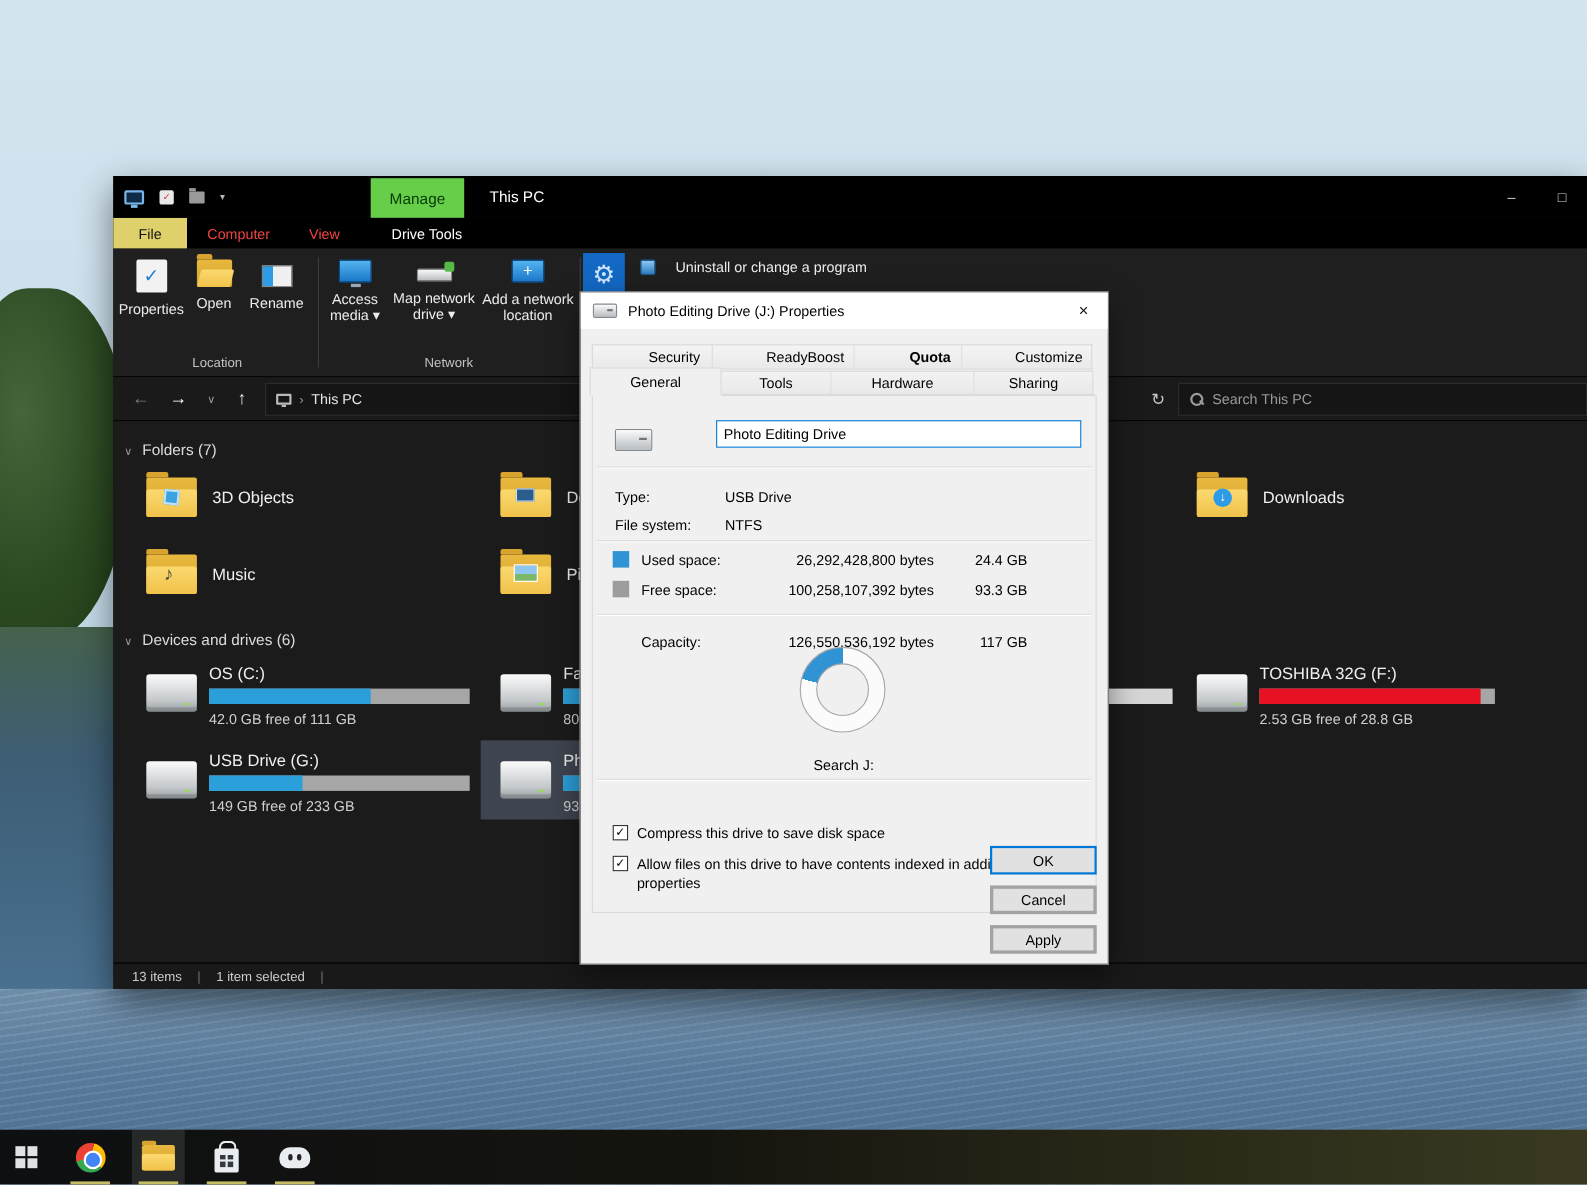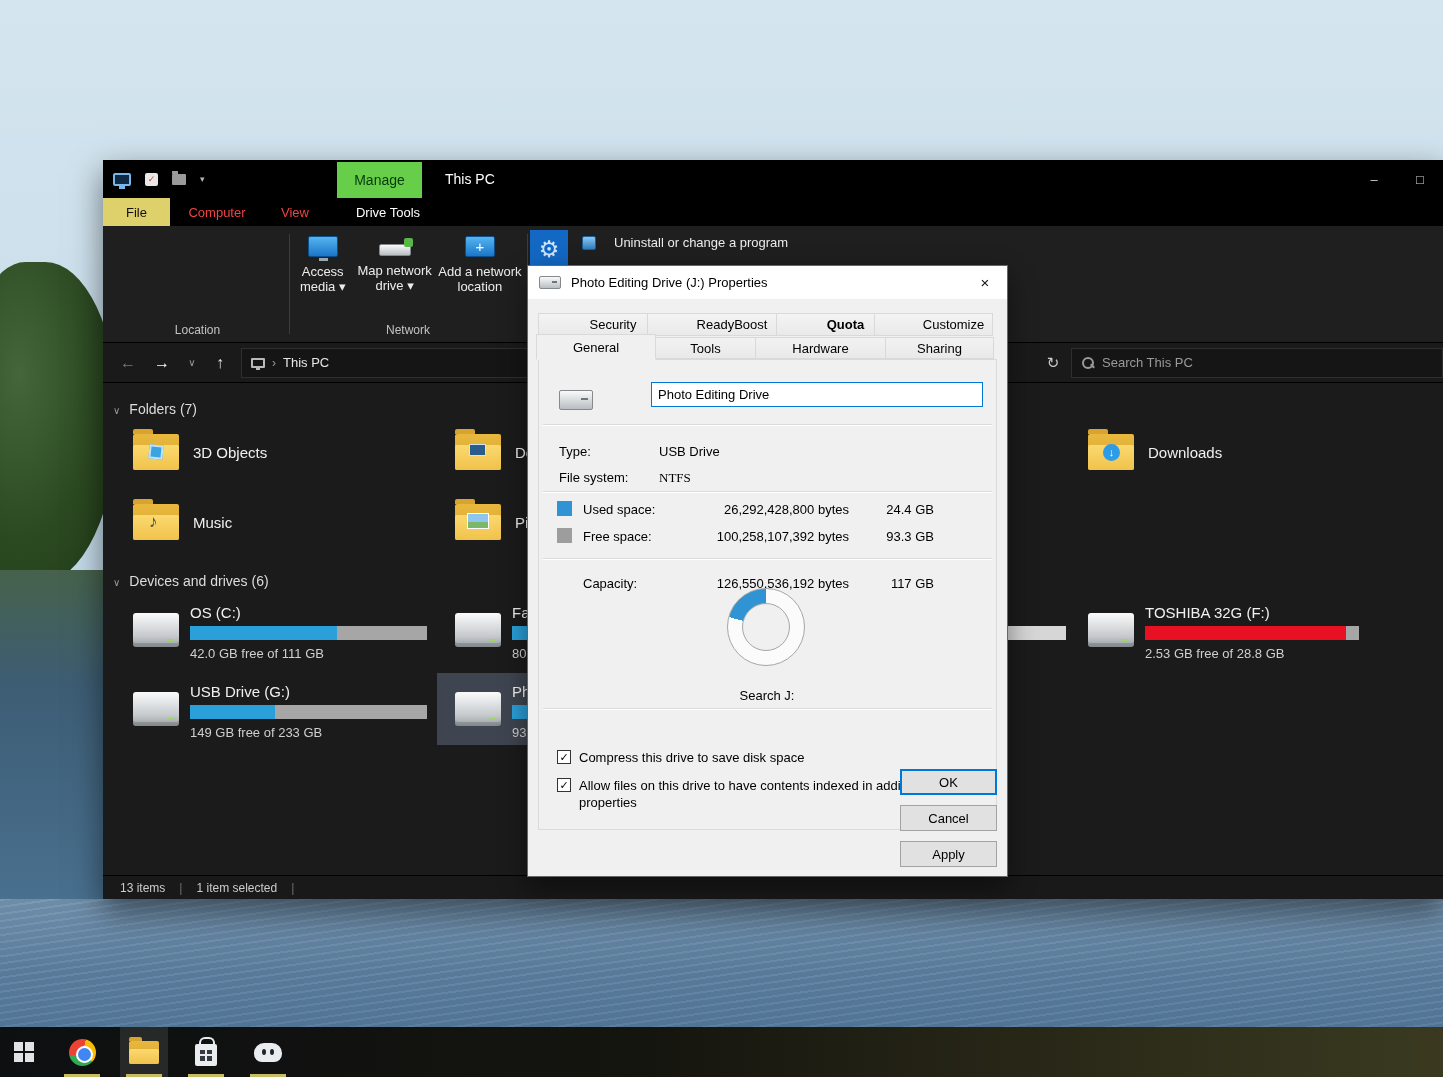--- a/index.html
+++ b/index.html
@@ -190,21 +190,21 @@
   .bytes { position:absolute; left:140px; width:170px; text-align:right; }
   .size { position:absolute; left:315px; width:80px; text-align:right; }
   .donut { position:absolute; left:188px; top:228px; width:78px; height:78px; border-radius:50%;
             border:1px solid #a6a6a6; }
   .donut::after { content:""; position:absolute; inset:14px; border-radius:50%; background:#f0f0f0;
             border:1px solid #a6a6a6; }
   .cb { position:absolute; width:14px; height:14px; background:#fff; border:1px solid #333;
             font-size:11px; line-height:12px; text-align:center; color:#000; }
   .cb-label { position:absolute; line-height:1.3; }
   .dlg-buttons { position:absolute; right:10px; bottom:9px; display:flex; gap:10px;flex-direction:column; }
-  .dlg-btn { width:97px; height:26px; background:#e1e1e1; border:1px solid #a3a3a3; font-size:13px;
+  .dlg-btn { width:97px; height:26px; background:#e1e1e1; border:3px solid #a3a3a3; font-size:13px;
             display:flex; align-items:center; justify-content:center; font-family:inherit; }
   .dlg-btn.default { border:2px solid #0078d7; }
 
   
   .taskbar { position:absolute; left:0; top:1027px; width:1443px; height:50px;
             background:linear-gradient(90deg,#0d0f11 0%,#15150f 45%,#2e2d1a 80%,#3a3920 100%);
             display:flex; align-items:center; }
   .tb-btn { width:48px; height:50px; display:flex; align-items:center; justify-content:center; position:relative; }
   .tb-btn.active { background:rgba(255,255,255,.10); }
   .tb-underline { position:absolute; left:6px; right:6px; bottom:0; height:3px; background:#c6bc63; }
@@ -260,20 +260,34 @@
 
     <div class="tabrow">
       <div class="rtab file">File</div>
       <div class="rtab computer">Computer</div>
       <div class="rtab view">View</div>
       <div class="rtab drivetools">Drive Tools</div>
     </div>
 
     <div class="ribbon">
       <div class="rb-group" style="left:6px; width:177px;">
+        <div class="rb-items">
+          <div class="rb-btn" style="width:57px;">
+            <span class="ic-props"></span>
+            <span>Properties</span>
+          </div>
+          <div class="rb-btn" style="width:57px;">
+            <span class="ic-open"></span>
+            <span>Open</span>
+          </div>
+          <div class="rb-btn" style="width:57px;">
+            <span class="ic-rename"></span>
+            <span>Rename</span>
+          </div>
+        </div>
         <div class="rb-caption">Location</div>
       </div>
       <div class="vsep" style="left:186px;"></div>
       <div class="rb-group" style="left:189px; width:232px;">
         <div class="rb-items">
           <div class="rb-btn" style="width:64px;">
             <span class="ic-media"></span>
             <span><span>Access media</span> <span>▾</span></span>
           </div>
           <div class="rb-btn" style="width:86px;">
@@ -429,21 +443,21 @@
 
     <div class="tab-panel">
       <span class="p-drive-icon"></span>
       <input class="p-name-input" value="Photo Editing Drive" style="">
 
       <div class="hr" style="top:64px;"></div>
 
       <span class="p-abs" style="left:20px; top:84px;">Type:</span>
       <span class="p-abs" style="left:120px; top:84px;">USB Drive</span>
       <span class="p-abs" style="left:20px; top:110px;">File system:</span>
-      <span class="p-abs" style="left:120px; top:110px;font-family:Liberation Serif, serif;">NTFS</span>
+      <span class="p-abs" style="left:120px; top:110px;">NTFS</span>
 
       <div class="hr" style="top:131px;"></div>
 
       <span class="legend-sq" style="left: 18px; top: 141px; background: rgb(47, 147, 212);"></span>
       <span class="p-abs" style="left:44px; top:142px;">Used space:</span>
       <span class="bytes" style="top:142px;">26,292,428,800 bytes</span>
       <span class="size" style="top:142px;">24.4 GB</span>
 
       <span class="legend-sq" style="left: 18px; top: 168px; background: rgb(157, 157, 157);"></span>
       <span class="p-abs" style="left:44px; top:169px;">Free space:</span>

